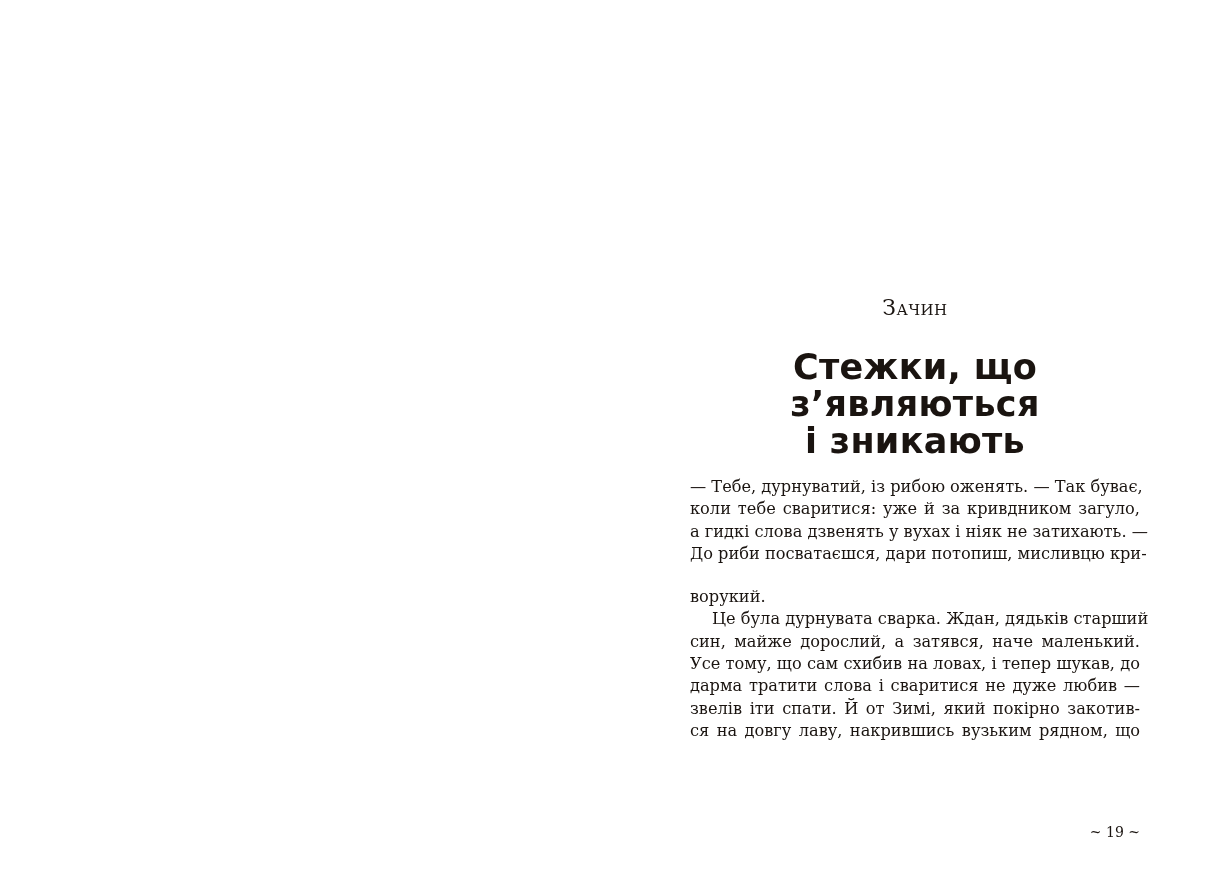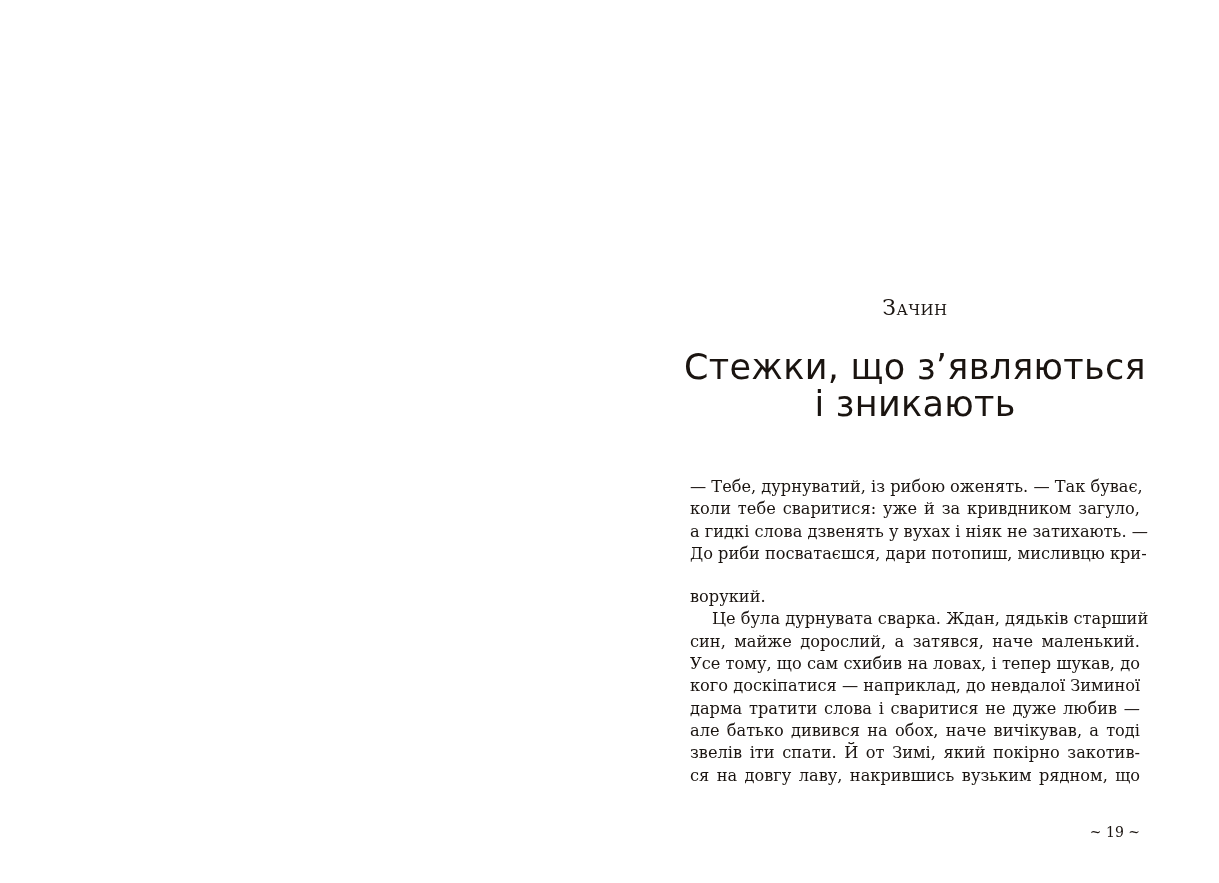--- a/index.html
+++ b/index.html
@@ -50,21 +50,21 @@
       left: 680px;
       width: 470px;
       top: 349px;
       text-align: center;
       font-family: "DejaVu Sans", "Liberation Sans", sans-serif;
       font-size: 35px;
       line-height: 37px;
       letter-spacing: 0.3px;
       color: #1a1410;
       margin: 0;
-      font-weight: normal;
+      font-weight: bold;
     }
     .chapter-title span { display: block; }
     .body-text {
       position: absolute;
       left: 690px;
       width: 450px;
       top: 476px;
       font-family: "DejaVu Serif", "Liberation Serif", serif;
       font-size: 16.2px;
       line-height: 22.3px;
@@ -114,21 +114,19 @@
 
   <div class="body-text">
     <span class="line">— Тебе, дурнуватий, із рибою оженять. — Так буває,</span>
     <span class="line">коли тебе сваритися: уже й за кривдником загуло,</span>
     <span class="line">а гидкі слова дзвенять у вухах і ніяк не затихають. —</span>
     <span class="line">До риби посватаєшся, дари потопиш, мисливцю кри-</span>
     <span class="line last">ворукий.</span>
     <span class="line indent">Це була дурнувата сварка. Ждан, дядьків старший</span>
     <span class="line">син, майже дорослий, а затявся, наче маленький.</span>
     <span class="line">Усе тому, що сам схибив на ловах, і тепер шукав, до</span>
-    <span class="line">кого доскіпатися — наприклад, до невдалої Зиминої</span>
     <span class="line">дарма тратити слова і сваритися не дуже любив —</span>
-    <span class="line">але батько дивився на обох, наче вичікував, а тоді</span>
     <span class="line">звелів іти спати. Й от Зимі, який покірно закотив-</span>
     <span class="line">ся на довгу лаву, накрившись вузьким рядном, що</span>
   </div>
 
   <div class="page-number">~ 19 ~</div>
 </div>
 
 </body></html>

